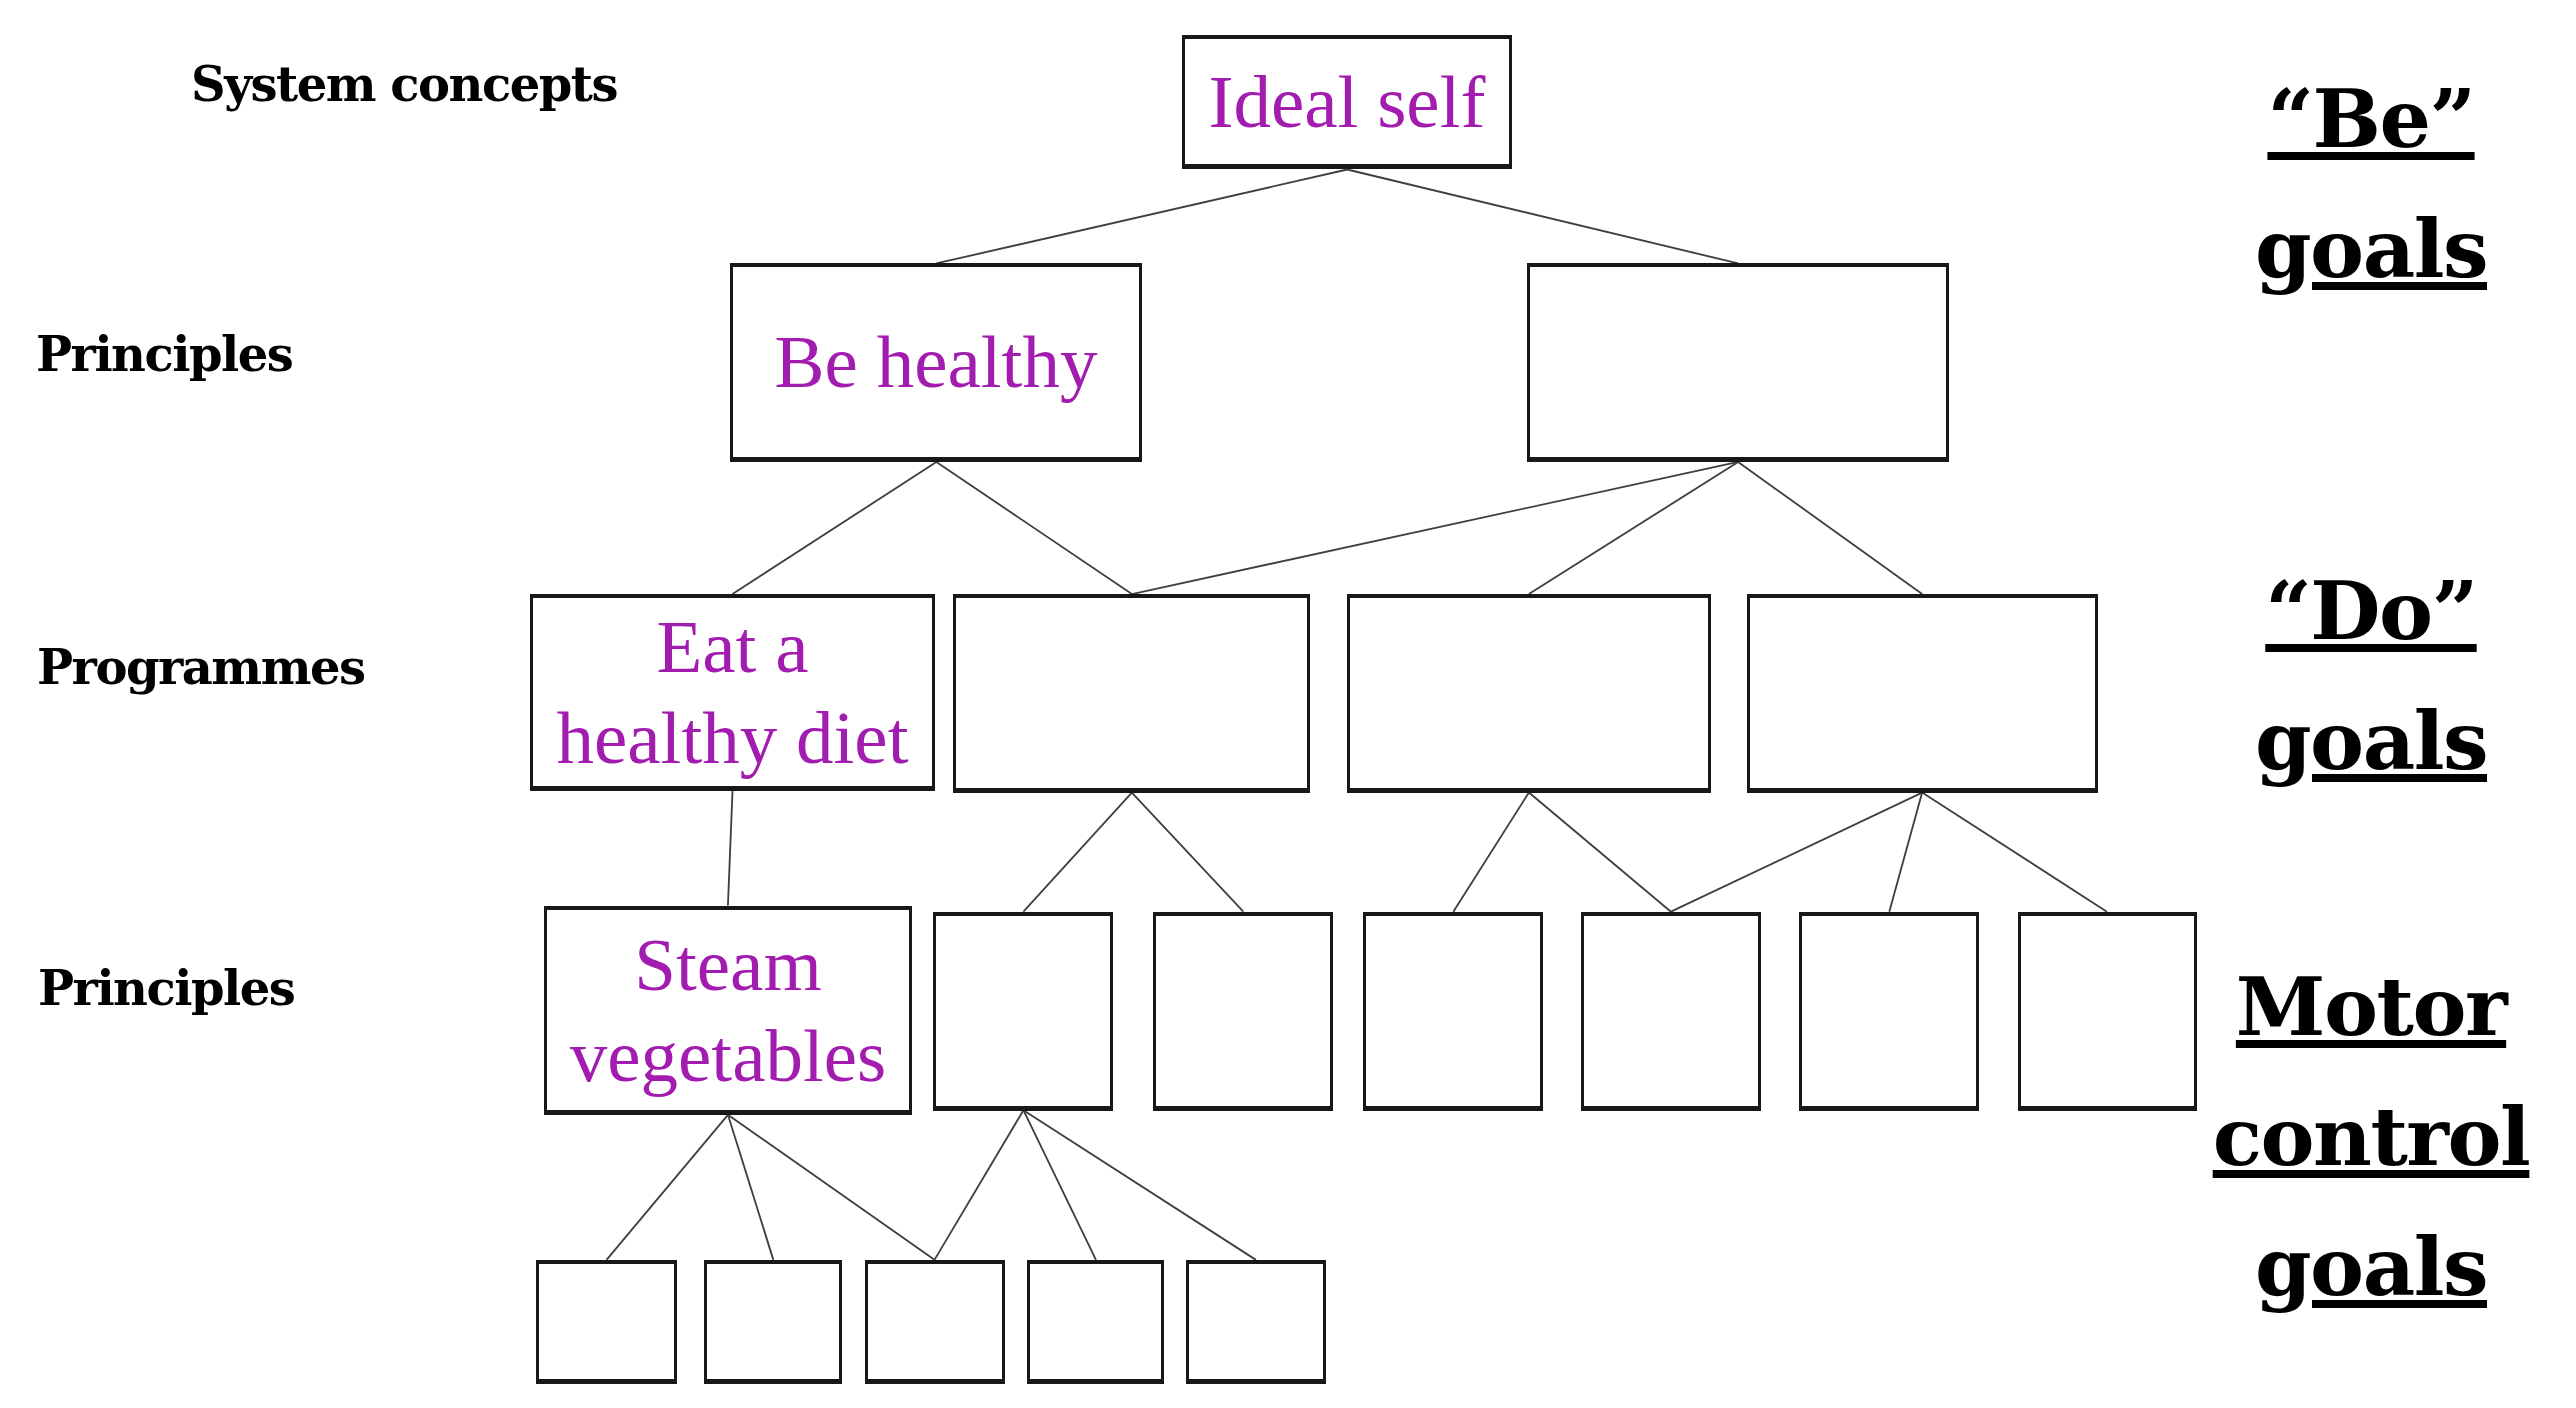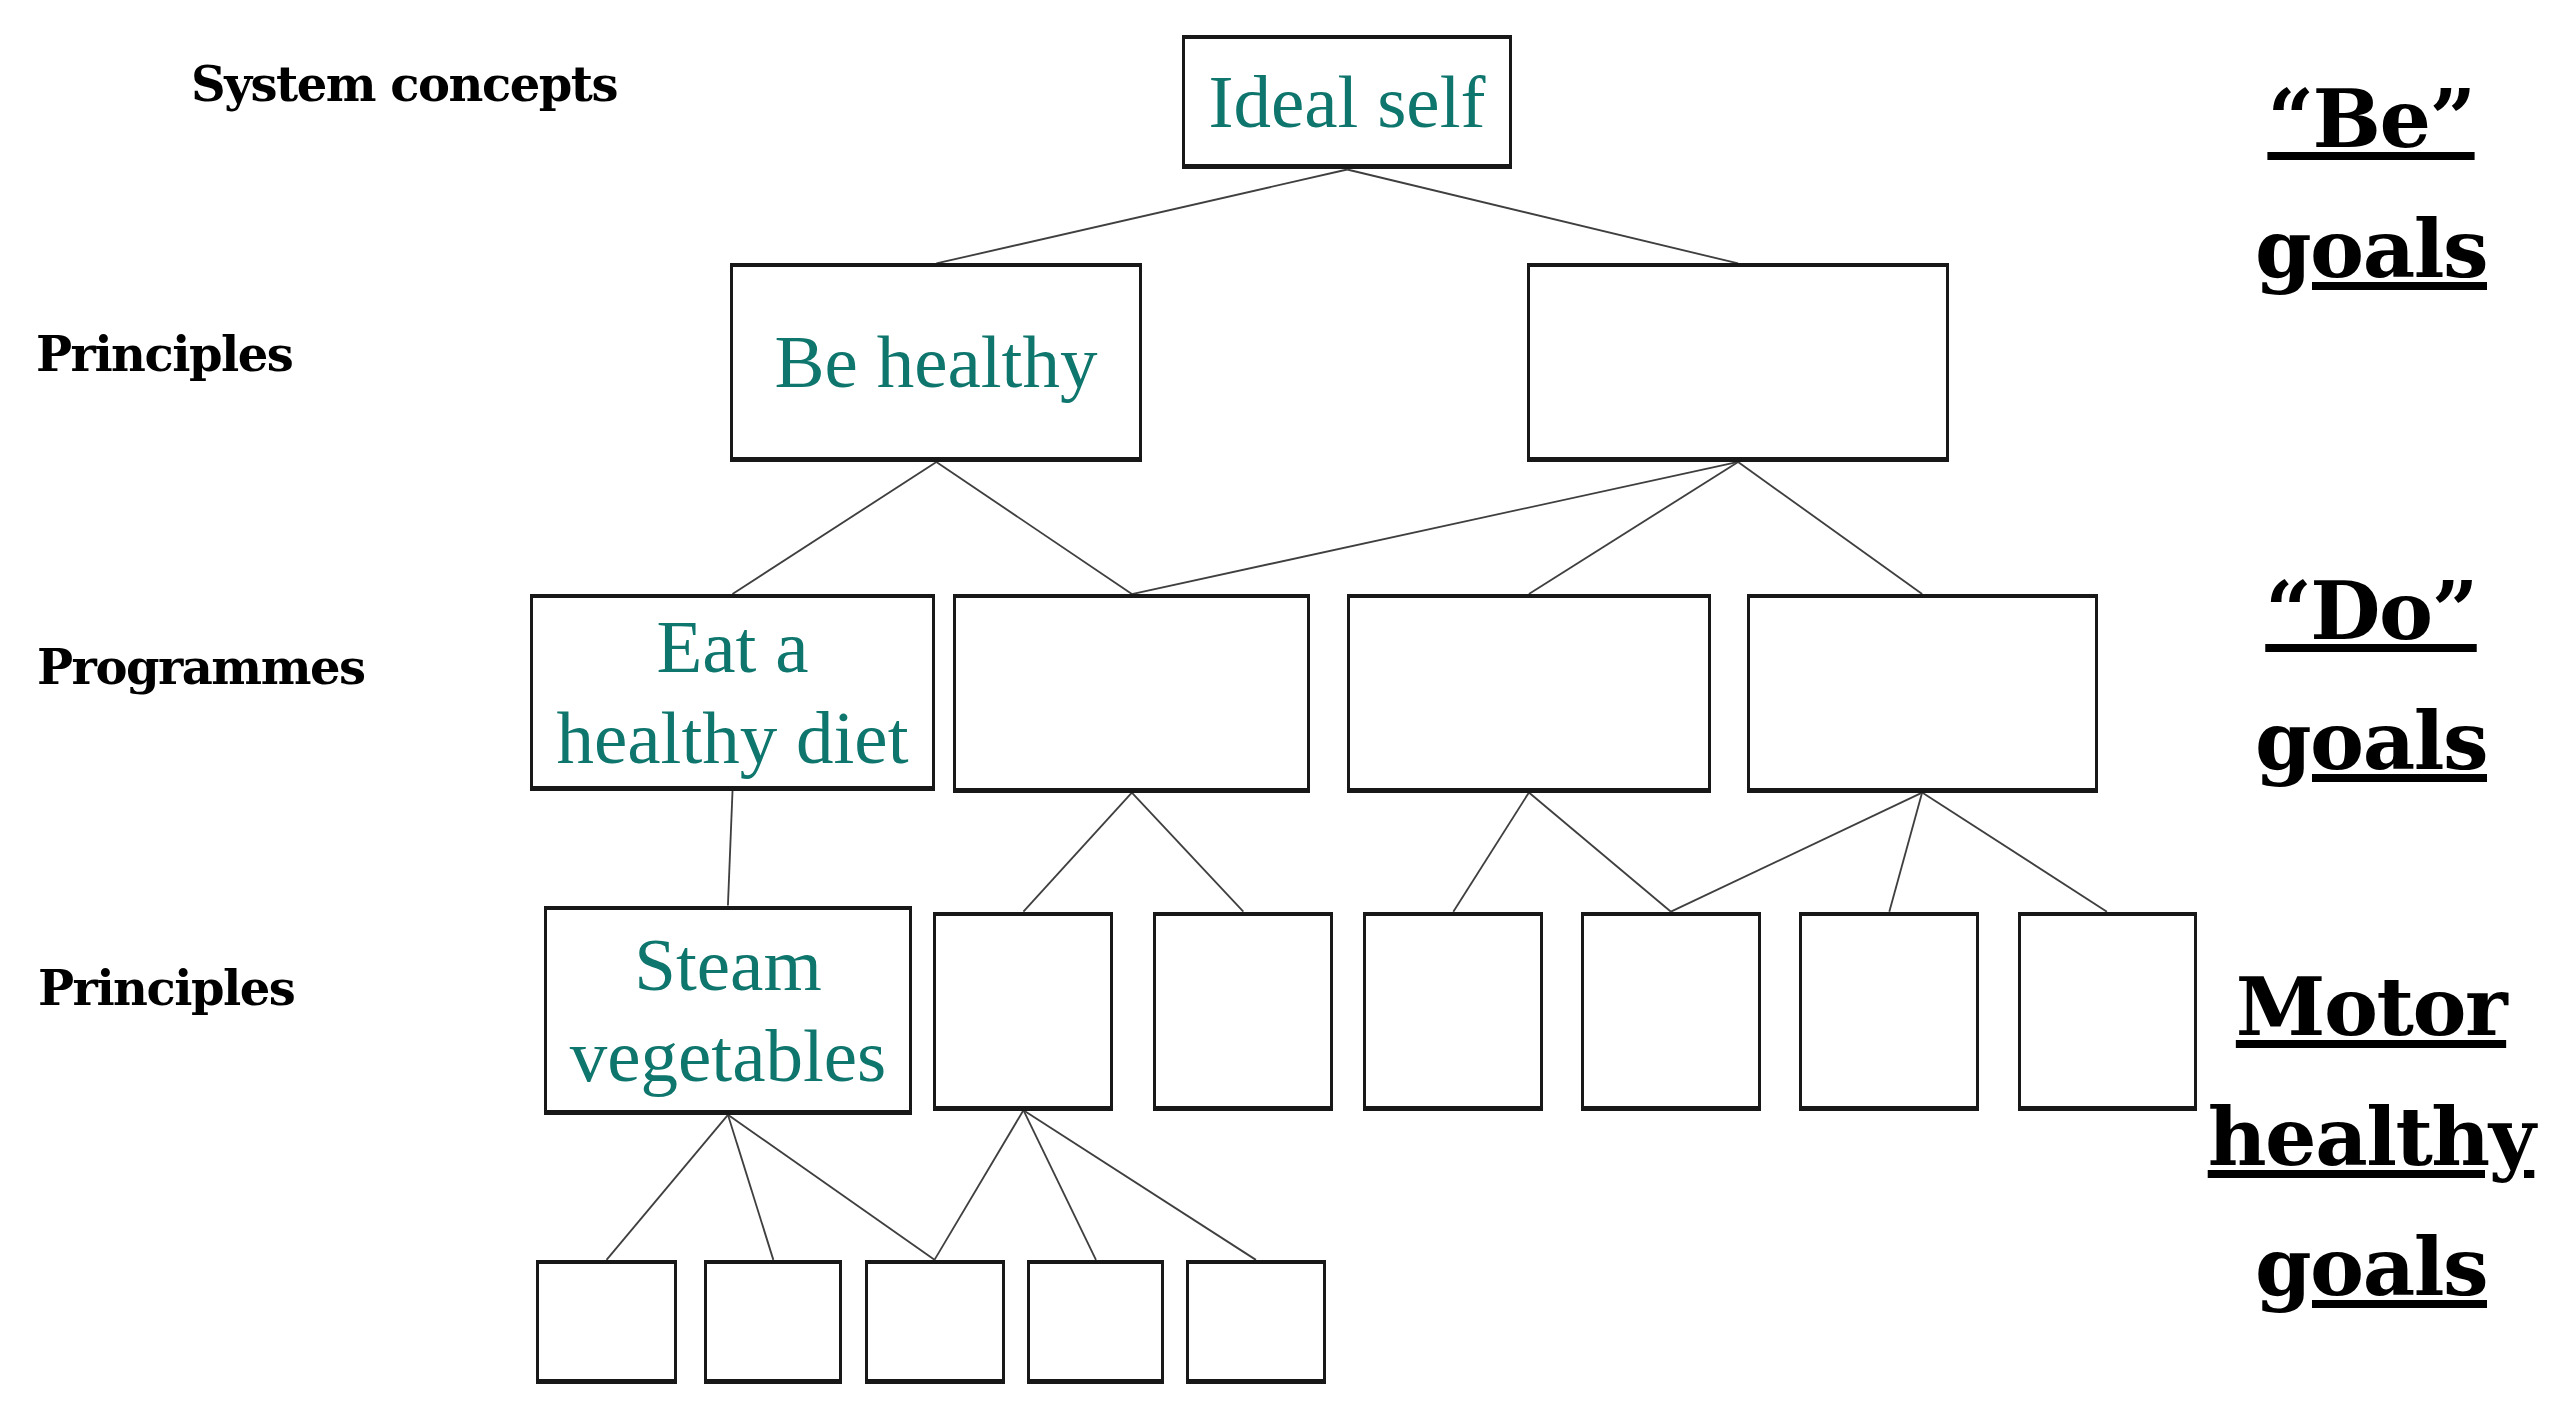--- a/index.html
+++ b/index.html
@@ -35,21 +35,21 @@
     background: #ffffff;
     border: 3.1px solid #181818;
     border-top-width: 4.6px;
     border-bottom-width: 5.3px;
     display: flex;
     flex-direction: column;
     align-items: center;
     justify-content: center;
     text-align: center;
     z-index: 2;
-    color: #0f766e;
+    color: #a21caf;
     font-family: "Liberation Serif", serif;
     font-size: 75px;
     line-height: 1.22;
     white-space: nowrap;
   }
   
   .row-label {
     position: absolute;
     z-index: 3;
     font-family: "DejaVu Serif", serif;
@@ -155,18 +155,18 @@
     <div>goals</div>
   </div>
 
   <div class="side-label" id="side-do-goals">
     <div>“Do”</div>
     <div>goals</div>
   </div>
 
   <div class="side-label" id="side-motor-goals">
     <div>Motor</div>
-    <div>healthy</div>
+    <div>control</div>
     <div>goals</div>
   </div>
 
 </div>
 
 
 </body></html>

